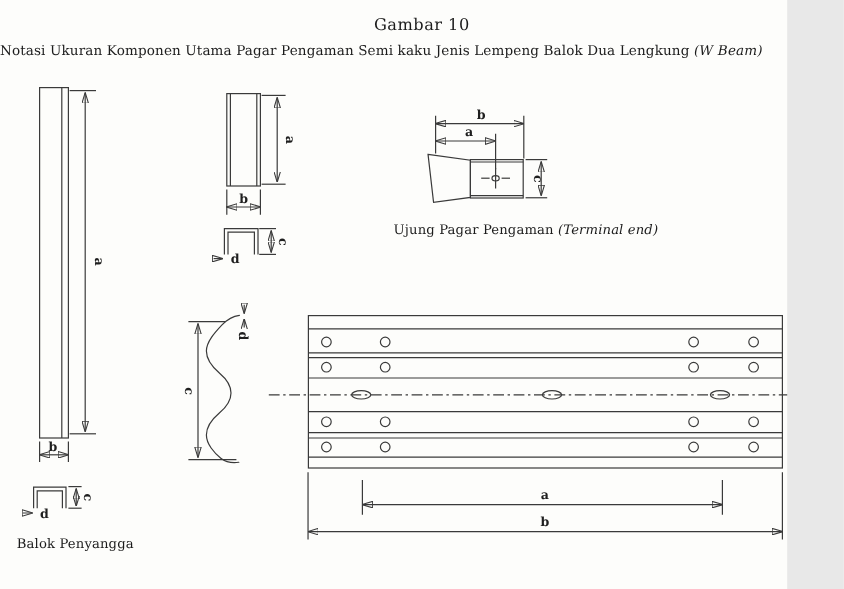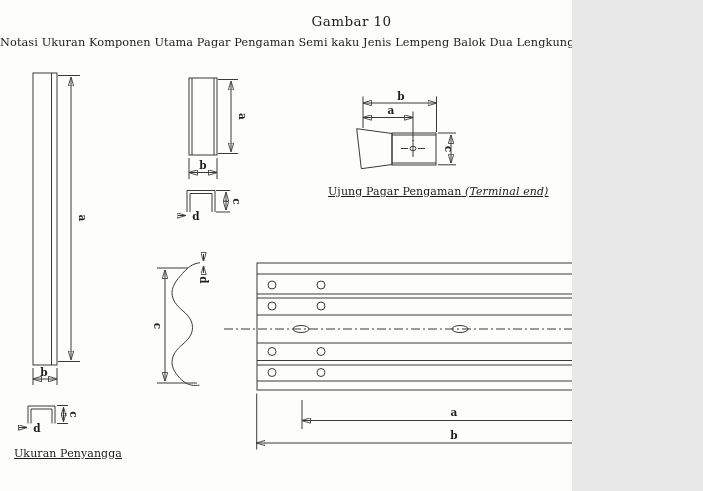--- a/index.html
+++ b/index.html
@@ -1,28 +1,28 @@
 <!DOCTYPE html>
 <html><head>
 <meta charset="utf-8">
 <style>
   html,body{margin:0;padding:0;background:#e8e8e8;}
   .canvas{
-    position:relative;width:572px;height:491px;background:#fdfdfb;
+    position:relative;width:656px;height:491px;background:#fdfdfb;
     font-family:"DejaVu Serif", serif;color:#1c1c1c;overflow:hidden;
   }
   .title{
     position:absolute;top:13px;left:0;width:703px;text-align:center;
     font-size:13.5px;letter-spacing:.4px;
   }
   .subtitle{
     position:absolute;top:36px;left:0;width:703px;text-align:left;
     font-size:11.3px;letter-spacing:.1px;
   }
-  .cap{position:absolute;font-size:11px;white-space:nowrap;letter-spacing:.1px;text-decoration:underline;}
+  .cap{position:absolute;font-size:11px;white-space:nowrap;letter-spacing:.1px;}
   .cap i, .subtitle i{font-style:italic;}
   svg{position:absolute;left:0;top:0;}
   .ln line,.ln path,.ln rect,.ln polygon{stroke:#3a3a3a;fill:none;stroke-width:1;}
   .ln ellipse,.ln circle{stroke:#3a3a3a;fill:none;stroke-width:1;}
   .profile{stroke-width:1.8;stroke-linecap:round;}
   .frame{stroke-width:1.2;}
   .thick{stroke-width:2.6;}
   .cline{stroke-dasharray:9 3 2 3;stroke-width:.9;}
   .mark{fill:#333;stroke:none;}
   .dim{font-family:"DejaVu Serif",serif;font-size:10.5px;font-weight:bold;fill:#1f1f1f;stroke:none;}
@@ -187,16 +187,16 @@
       <line x1="256.7" y1="443" x2="652" y2="443" marker-start="url(#arr)" marker-end="url(#arr)"></line>
       <text class="dim" x="454" y="438.5" text-anchor="middle">b</text>
     </g>
   </svg>
 
   <div class="cap" style="left:328px;top:185px">
     <span>Ujung Pagar Pengaman</span>
     <i>(Terminal end)</i>
   </div>
   <div class="cap" style="left:14px;top:447px">
-    <span>Ukuran Penyangga</span>
+    <span>Balok Penyangga</span>
   </div>
 
 </div>
 
 </body></html>

